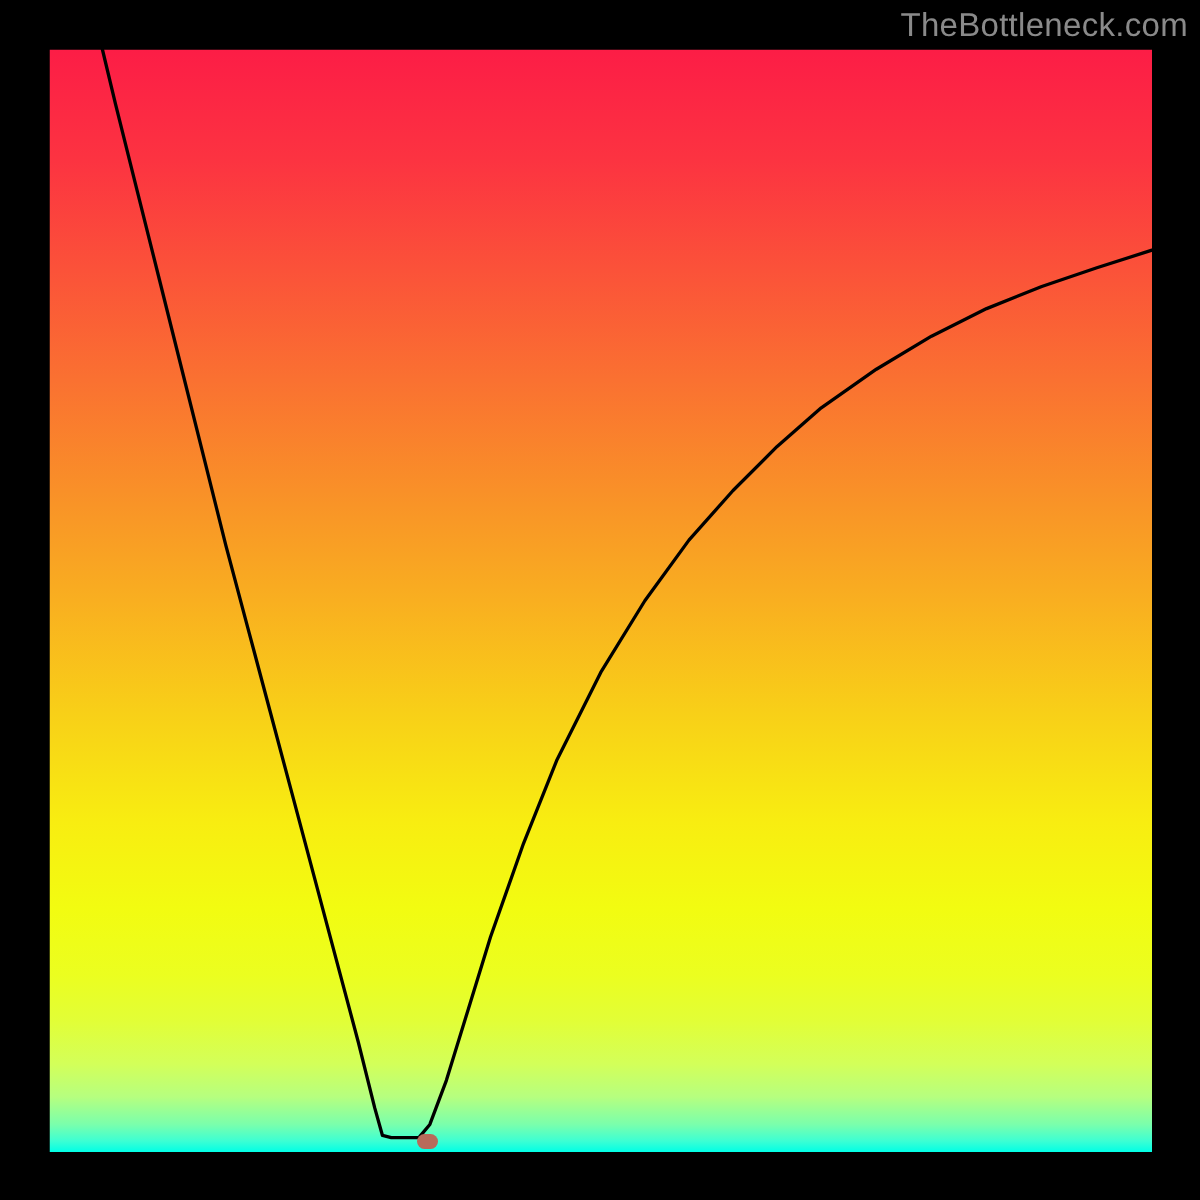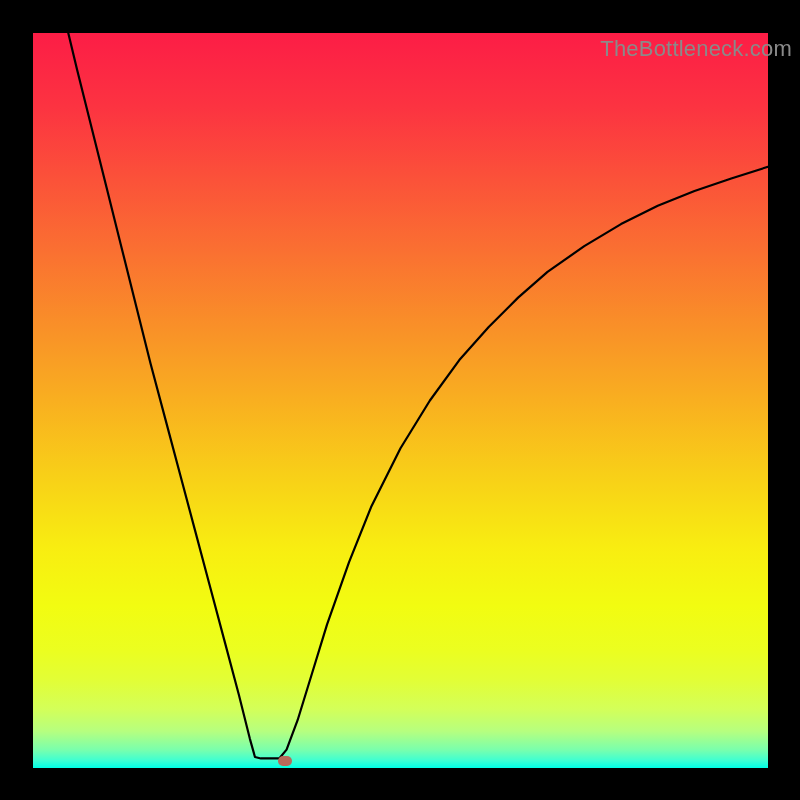--- a/index.html
+++ b/index.html
@@ -37,21 +37,20 @@
     overflow: visible;
   }
   .watermark {
     position: absolute;
     top: 4px;
     right: 8px;
     font-family: Arial, Helvetica, sans-serif;
     font-size: 22px;
     color: #8a8a8a;
     letter-spacing: 0.2px;
-    margin-top: 32px;
   }
   .marker {
     position: absolute;
     width: 14px;
     height: 10px;
     border-radius: 5px;
     transform: translate(-50%, -50%);
   }
 </style>
 </head>

